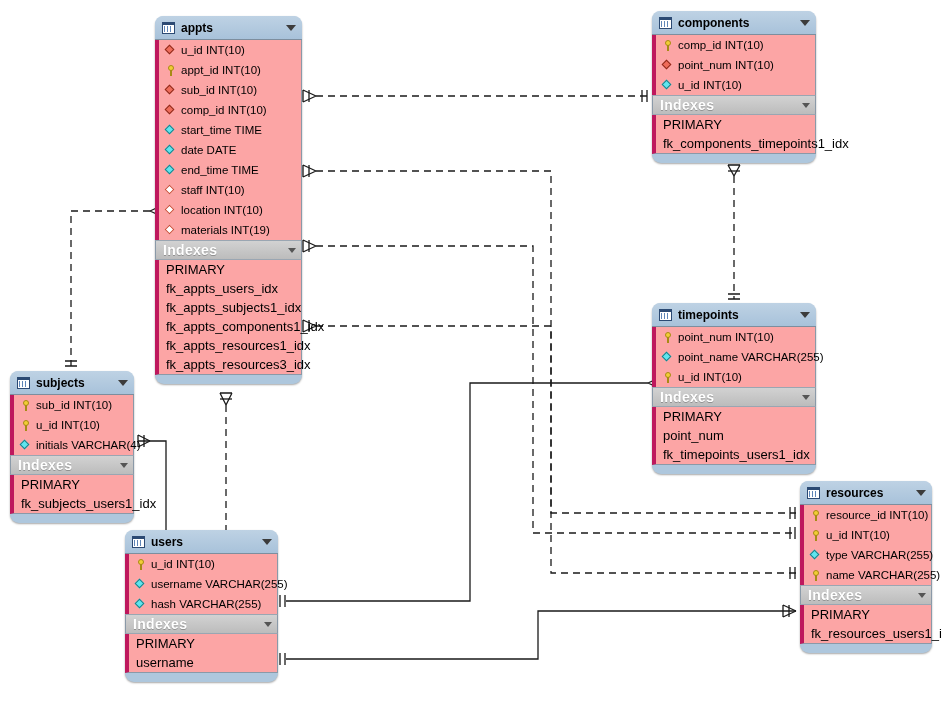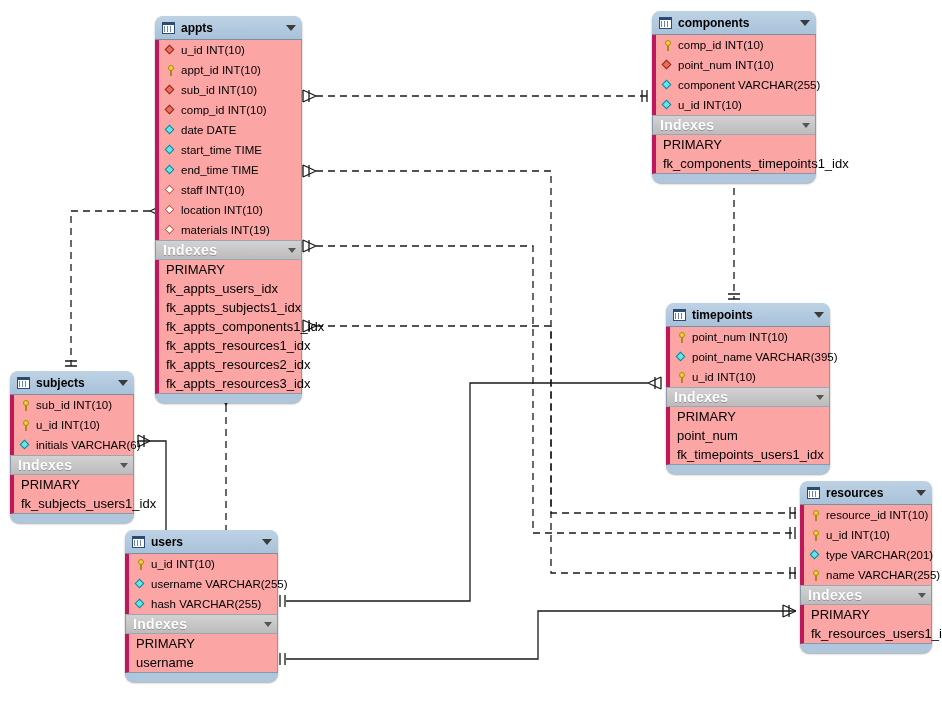--- a/index.html
+++ b/index.html
@@ -308,25 +308,25 @@
           <div class="col">
             <span class="mark diamond-red"></span>
             <span class="col-text">sub_id INT(10)</span>
           </div>
           <div class="col">
             <span class="mark diamond-red"></span>
             <span class="col-text">comp_id INT(10)</span>
           </div>
           <div class="col">
             <span class="mark diamond-cyan"></span>
+            <span class="col-text">start_time TIME</span>
+          </div>
+          <div class="col">
+            <span class="mark diamond-cyan"></span>
             <span class="col-text">date DATE</span>
-          </div>
-          <div class="col">
-            <span class="mark diamond-cyan"></span>
-            <span class="col-text">start_time TIME</span>
           </div>
           <div class="col">
             <span class="mark diamond-cyan"></span>
             <span class="col-text">end_time TIME</span>
           </div>
           <div class="col">
             <span class="mark diamond-red-open"></span>
             <span class="col-text">staff INT(10)</span>
           </div>
           <div class="col">
@@ -341,71 +341,66 @@
         <div class="sec-header">
           <span class="sec-title">Indexes</span>
           <span class="caret grey"></span>
         </div>
         <div class="idxlist">
           <div class="idx-row">PRIMARY</div>
           <div class="idx-row">fk_appts_users_idx</div>
           <div class="idx-row">fk_appts_subjects1_idx</div>
           <div class="idx-row">fk_appts_components1_idx</div>
           <div class="idx-row">fk_appts_resources1_idx</div>
-          <div class="idx-row">fk_appts_resources2_idx</div>
           <div class="idx-row">fk_appts_resources3_idx</div>
         </div>
       </div>
       <div class="tbl" style="left: 652px; top: 11px; width: 164px;">
         <div class="tbl-header">
           <span class="tbl-icon"></span>
           <span class="tbl-name">components</span>
           <span class="caret"></span>
         </div>
         <div class="cols">
           <div class="col">
             <span class="mark key"></span>
             <span class="col-text">comp_id INT(10)</span>
           </div>
           <div class="col">
             <span class="mark diamond-red"></span>
             <span class="col-text">point_num INT(10)</span>
           </div>
           <div class="col">
             <span class="mark diamond-cyan"></span>
-            <span class="col-text">component VARCHAR(255)</span>
-          </div>
-          <div class="col">
-            <span class="mark diamond-cyan"></span>
             <span class="col-text">u_id INT(10)</span>
           </div>
         </div>
         <div class="sec-header">
           <span class="sec-title">Indexes</span>
           <span class="caret grey"></span>
         </div>
         <div class="idxlist">
           <div class="idx-row">PRIMARY</div>
           <div class="idx-row">fk_components_timepoints1_idx</div>
         </div>
       </div>
-      <div class="tbl" style="left: 652px; top: 303px; width: 164px; margin-left: 14px;">
+      <div class="tbl" style="left: 652px; top: 303px; width: 164px;">
         <div class="tbl-header">
           <span class="tbl-icon"></span>
           <span class="tbl-name">timepoints</span>
           <span class="caret"></span>
         </div>
         <div class="cols">
           <div class="col">
             <span class="mark key"></span>
             <span class="col-text">point_num INT(10)</span>
           </div>
           <div class="col">
             <span class="mark diamond-cyan"></span>
-            <span class="col-text">point_name VARCHAR(395)</span>
+            <span class="col-text">point_name VARCHAR(255)</span>
           </div>
           <div class="col">
             <span class="mark key"></span>
             <span class="col-text">u_id INT(10)</span>
           </div>
         </div>
         <div class="sec-header">
           <span class="sec-title">Indexes</span>
           <span class="caret grey"></span>
         </div>
@@ -425,21 +420,21 @@
           <div class="col">
             <span class="mark key"></span>
             <span class="col-text">sub_id INT(10)</span>
           </div>
           <div class="col">
             <span class="mark key"></span>
             <span class="col-text">u_id INT(10)</span>
           </div>
           <div class="col">
             <span class="mark diamond-cyan"></span>
-            <span class="col-text">initials VARCHAR(6)</span>
+            <span class="col-text">initials VARCHAR(4)</span>
           </div>
         </div>
         <div class="sec-header">
           <span class="sec-title">Indexes</span>
           <span class="caret grey"></span>
         </div>
         <div class="idxlist">
           <div class="idx-row">PRIMARY</div>
           <div class="idx-row">fk_subjects_users1_idx</div>
         </div>
@@ -483,21 +478,21 @@
           <div class="col">
             <span class="mark key"></span>
             <span class="col-text">resource_id INT(10)</span>
           </div>
           <div class="col">
             <span class="mark key"></span>
             <span class="col-text">u_id INT(10)</span>
           </div>
           <div class="col">
             <span class="mark diamond-cyan"></span>
-            <span class="col-text">type VARCHAR(201)</span>
+            <span class="col-text">type VARCHAR(255)</span>
           </div>
           <div class="col">
             <span class="mark key"></span>
             <span class="col-text">name VARCHAR(255)</span>
           </div>
         </div>
         <div class="sec-header">
           <span class="sec-title">Indexes</span>
           <span class="caret grey"></span>
         </div>

